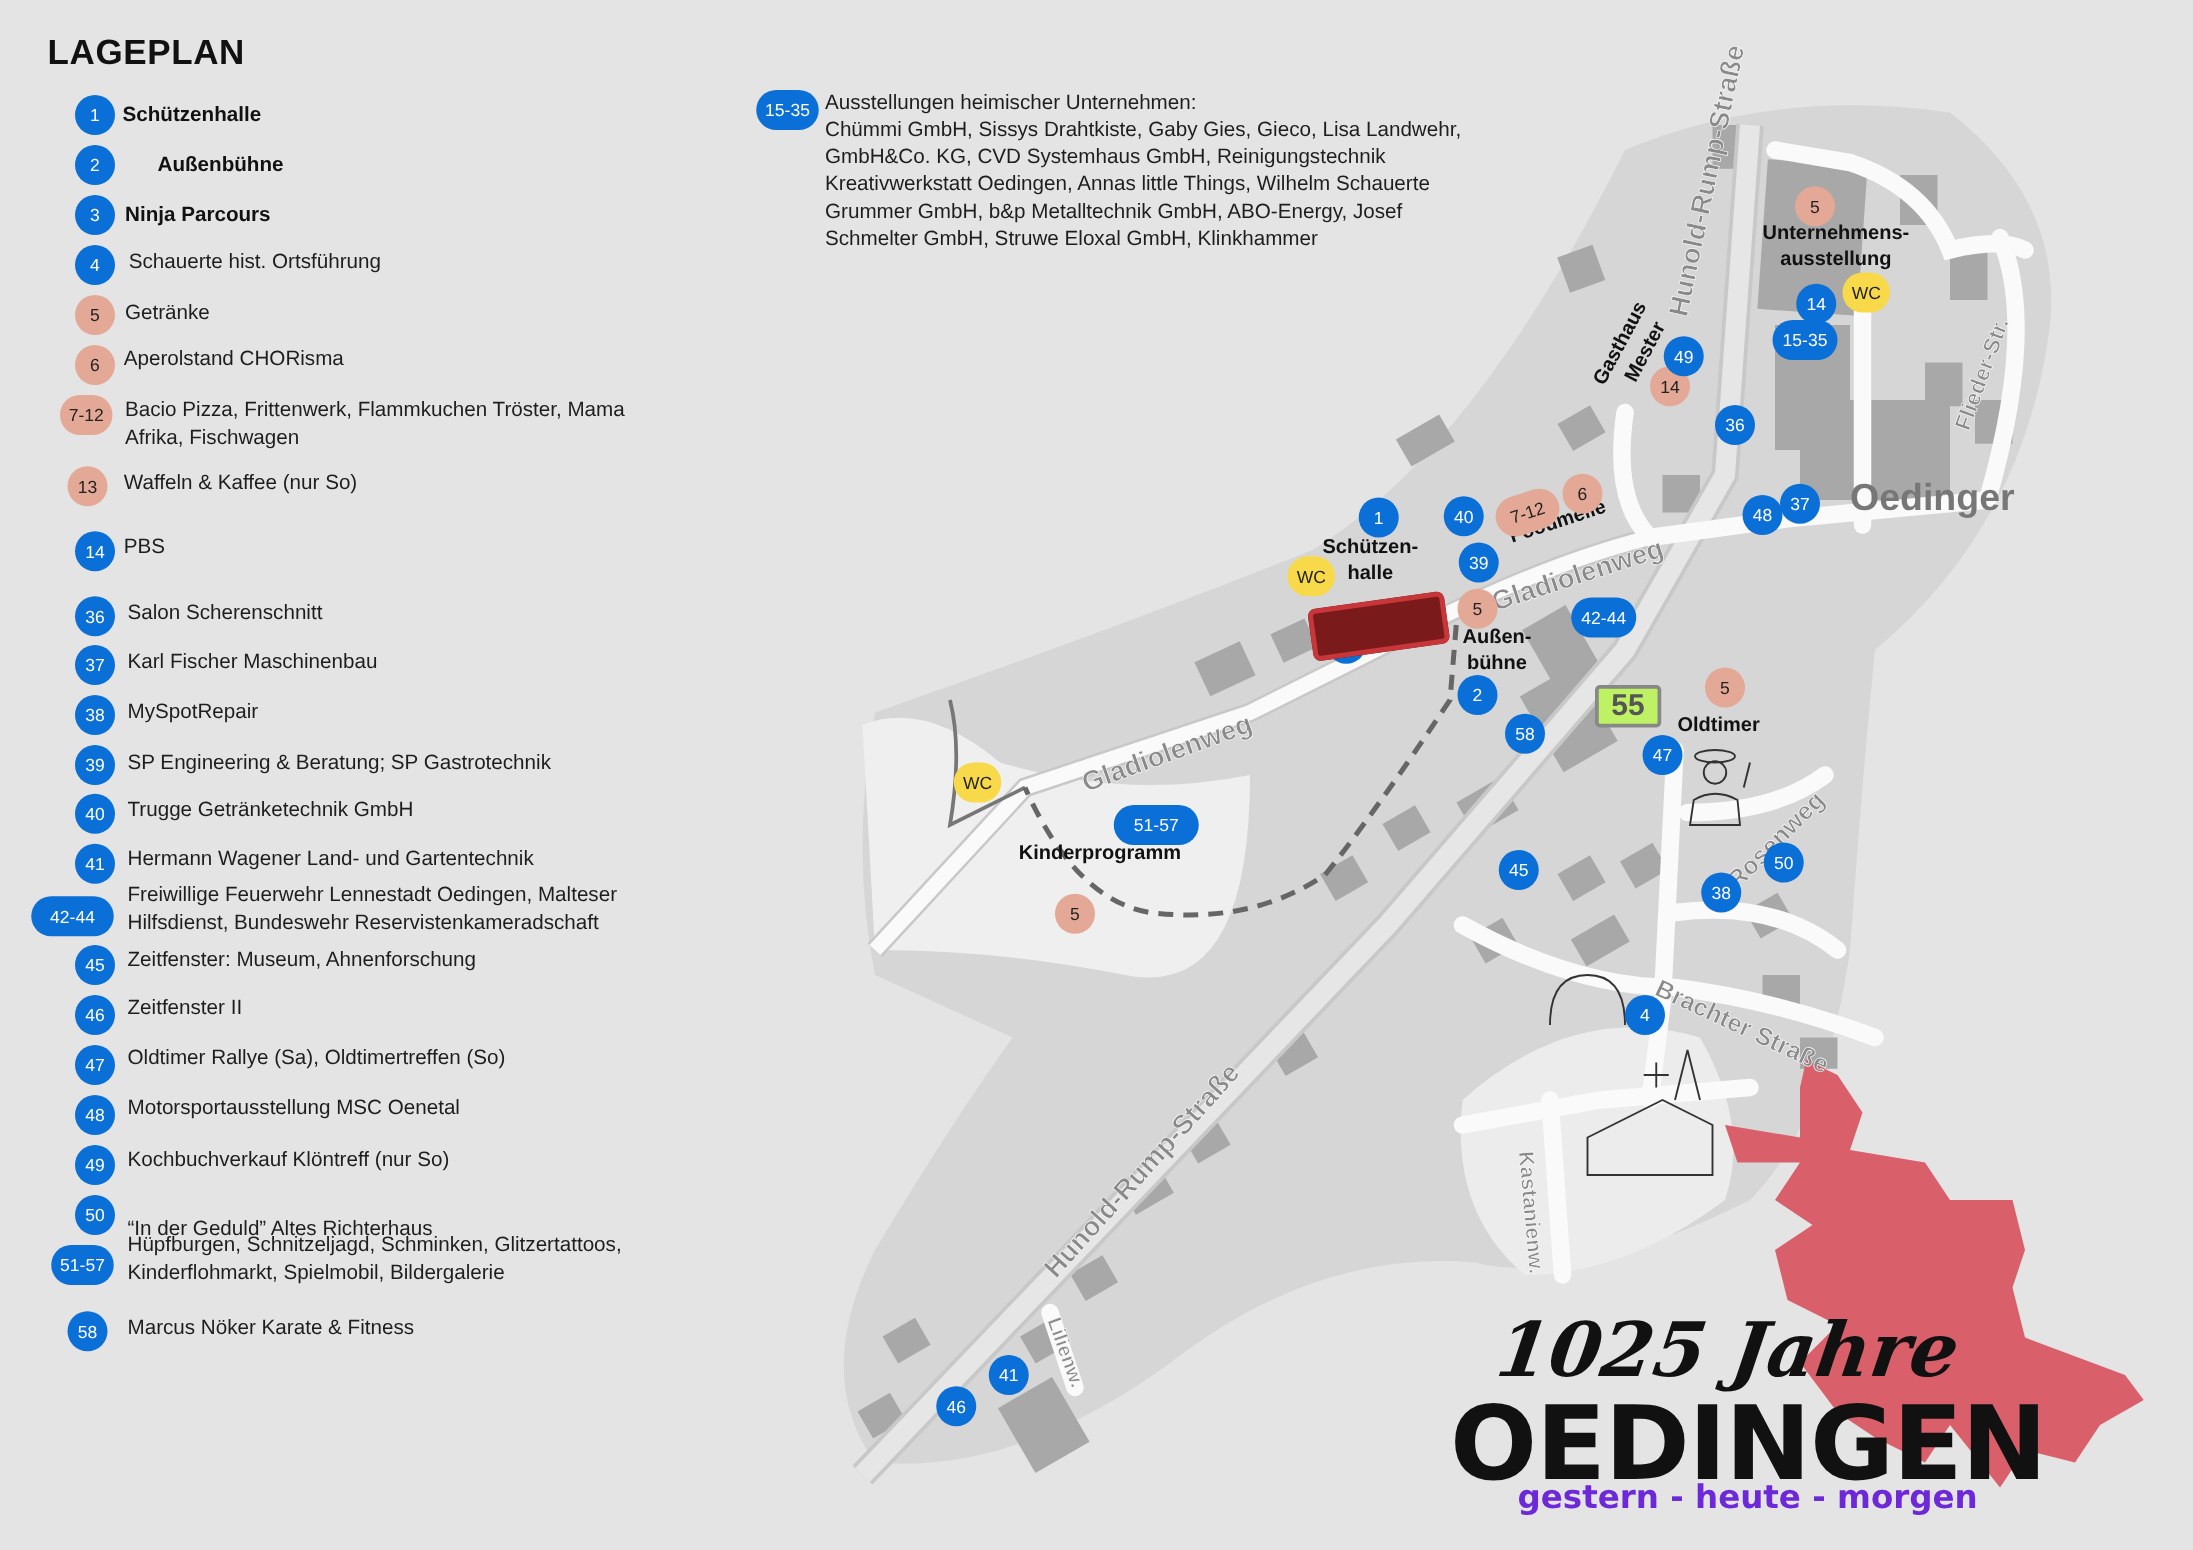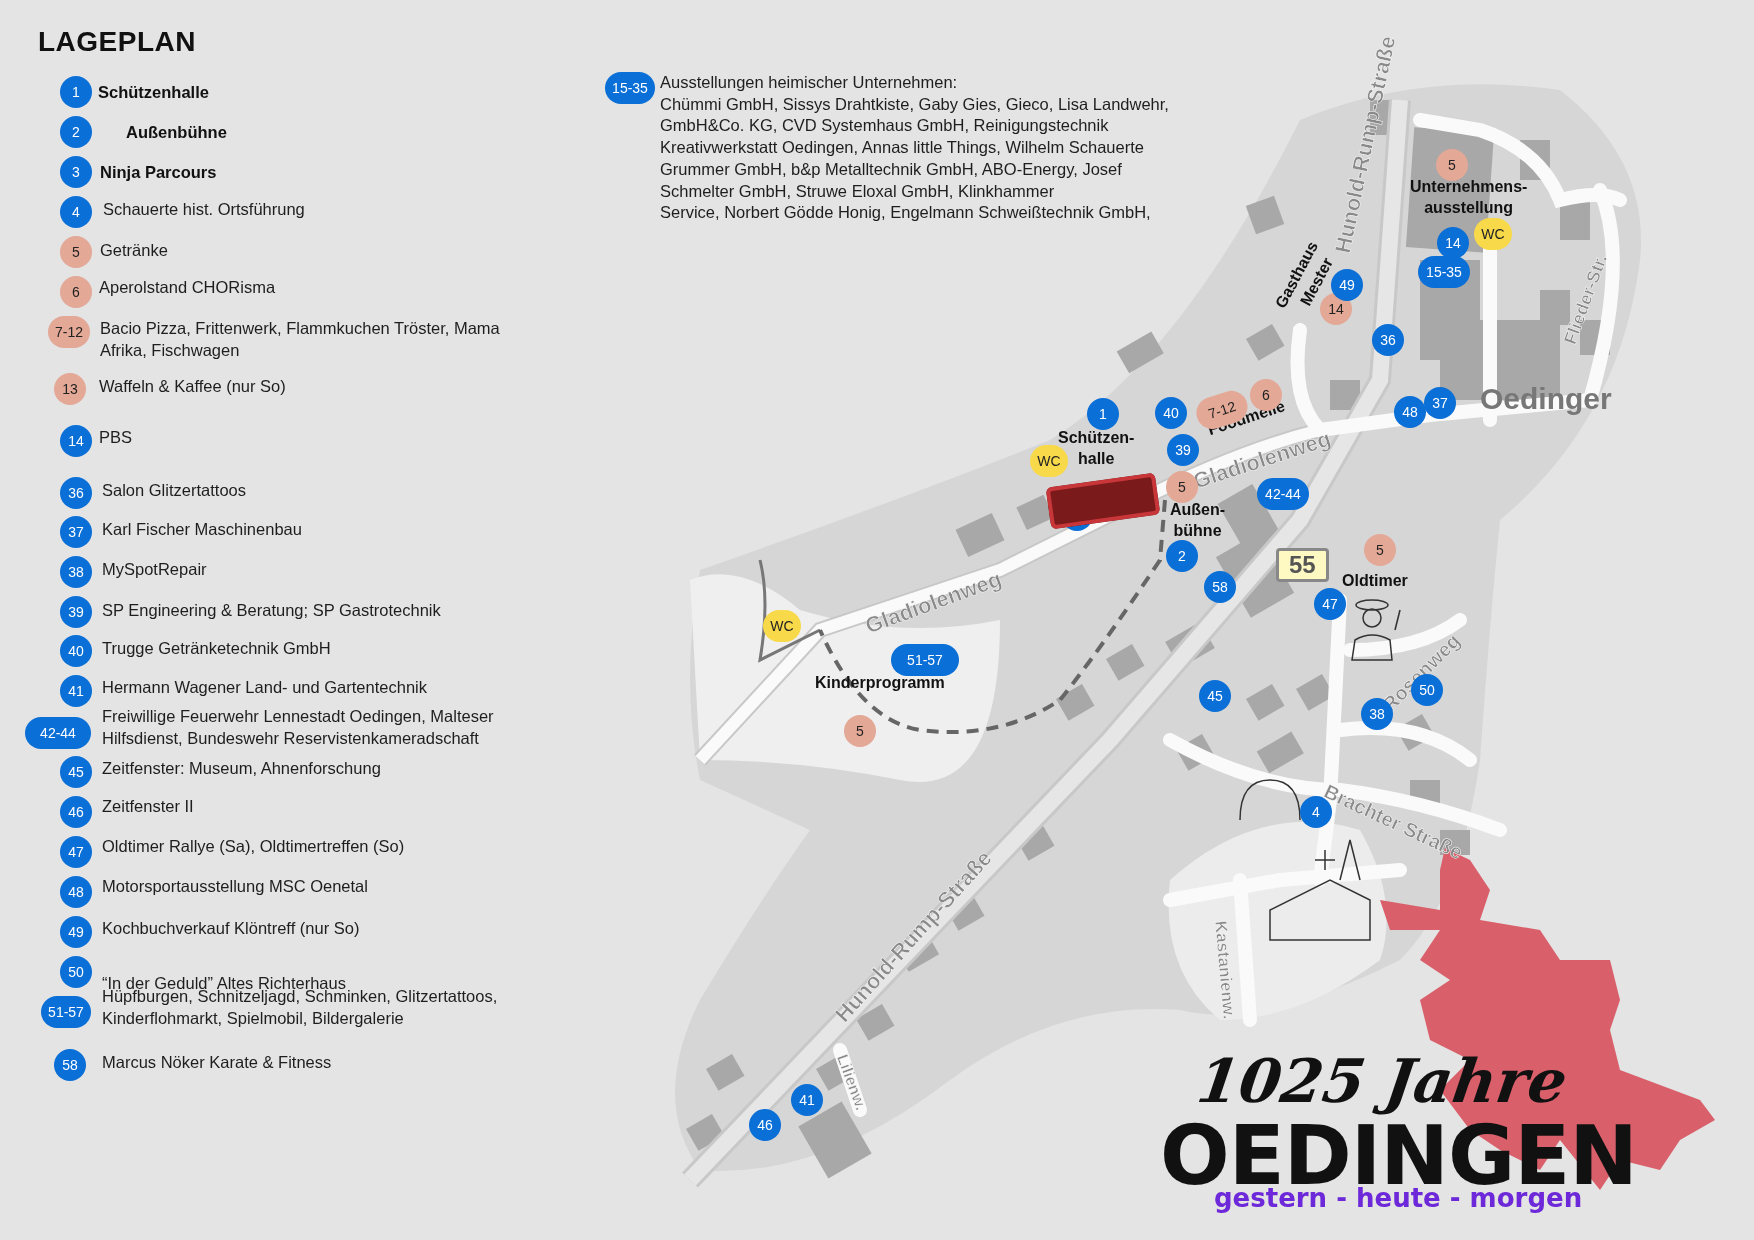--- a/index.html
+++ b/index.html
@@ -12,21 +12,21 @@
   .li-text{position:absolute;font-size:16.5px;line-height:21px;color:#1e1e1e;white-space:nowrap;}
   .li-text.bold{font-weight:bold;color:#111;}
   .exhib{position:absolute;left:605px;top:72px;}
   .exhib-text{position:absolute;left:660px;top:72px;width:580px;font-size:16.5px;line-height:21.7px;color:#1e1e1e;}
   .mk{position:absolute;display:flex;align-items:center;justify-content:center;height:32px;min-width:32px;border-radius:16px;font-size:14px;color:#fff;background:#0a6fd6;box-sizing:border-box;padding:0 5px;}
   .mk.food{background:#e3a896;color:#222;}
   .mk.wc{background:#f8d94a;color:#222;}
   .maplabel{position:absolute;font-weight:bold;font-size:16px;color:#111;text-align:center;line-height:21px;}
   .street{position:absolute;font-size:22px;color:#8a8a8a;font-weight:bold;-webkit-text-stroke:0.5px #fff;white-space:nowrap;}
   .placename{position:absolute;font-size:30px;color:#777;font-weight:bold;}
-  .roadsign{position:absolute;border:3px solid #888;border-radius:4px;background:#fef9c3;font-size:24px;color:#555;font-weight:bold;padding:0 10px;}
+  .roadsign{position:absolute;border:3px solid #888;border-radius:4px;background:#bef264;font-size:24px;color:#555;font-weight:bold;padding:0 10px;}
   .logo-1025{position:absolute;left:1198px;top:1046px;font-family:"DejaVu Serif",serif;font-style:italic;font-size:60px;font-weight:bold;color:#111;transform:skewX(-8deg);}
   .logo-oed{position:absolute;left:1160px;top:1108px;font-size:82px;font-weight:900;color:#111;letter-spacing:-1px;font-family:"DejaVu Sans",sans-serif;}
   .logo-sub{position:absolute;left:1214px;top:1183px;font-size:26px;font-weight:bold;color:#6d28d9;font-family:"DejaVu Sans",sans-serif;}
 </style>
 </head>
 <body>
 
 <div class="title">LAGEPLAN</div>
 
 <svg style="position:absolute;left:0;top:0;" width="1754" height="1240" viewBox="0 0 1754 1240">
@@ -157,21 +157,21 @@
   <div class="li-text" style="left:99px;top:376px;">Waffeln &amp; Kaffee (nur So)</div>
 
   <div class="li" style="left:60px;top:425px;">
     <span class="badge">14</span>
   </div>
   <div class="li-text" style="left:99px;top:427px;">PBS</div>
 
   <div class="li" style="left:60px;top:477px;">
     <span class="badge">36</span>
   </div>
-  <div class="li-text" style="left:102px;top:480px;">Salon Glitzertattoos</div>
+  <div class="li-text" style="left:102px;top:480px;">Salon Scherenschnitt</div>
 
   <div class="li" style="left:60px;top:516px;">
     <span class="badge">37</span>
   </div>
   <div class="li-text" style="left:102px;top:519px;">Karl Fischer Maschinenbau</div>
 
   <div class="li" style="left:60px;top:556px;">
     <span class="badge">38</span>
   </div>
   <div class="li-text" style="left:102px;top:559px;">MySpotRepair</div>
@@ -242,21 +242,20 @@
 <div class="exhib">
   <span class="badge" style="min-width:50px;">15-35</span>
 </div>
 <div class="exhib-text">
   <div>Ausstellungen heimischer Unternehmen:</div>
   <div>Chümmi GmbH, Sissys Drahtkiste, Gaby Gies, Gieco, Lisa Landwehr,</div>
   <div>GmbH&amp;Co. KG, CVD Systemhaus GmbH, Reinigungstechnik</div>
   <div>Kreativwerkstatt Oedingen, Annas little Things, Wilhelm Schauerte</div>
   <div>Grummer GmbH,  b&amp;p Metalltechnik GmbH, ABO-Energy, Josef</div>
   <div>Schmelter GmbH, Struwe Eloxal GmbH, Klinkhammer</div>
-  <div>Service, Norbert Gödde Honig, Engelmann Schweißtechnik GmbH,</div>
 </div>
 
 <div class="street" style="left:1330px;top:250px;transform:rotate(-78deg);transform-origin:left top;">Hunold-Rump-Straße</div>
 <div class="street" style="left:830px;top:1010px;transform:rotate(-48deg);transform-origin:left top;">Hunold-Rump-Straße</div>
 <div class="street" style="left:1190px;top:470px;transform:rotate(-18deg);transform-origin:left top;">Gladiolenweg</div>
 <div class="street" style="left:862px;top:615px;transform:rotate(-20deg);transform-origin:left top;">Gladiolenweg</div>
 <div class="street" style="left:1560px;top:340px;font-size:18px;transform:rotate(-70deg);transform-origin:left top;">Flieder-Str.</div>
 <div class="street" style="left:1378px;top:700px;font-size:20px;transform:rotate(-45deg);transform-origin:left top;">Rosenweg</div>
 <div class="street" style="left:1330px;top:780px;font-size:20px;transform:rotate(25deg);transform-origin:left top;">Brachter Straße</div>
 <div class="street" style="left:1230px;top:920px;font-size:17px;transform:rotate(85deg);transform-origin:left top;">Kastanienw.</div>

